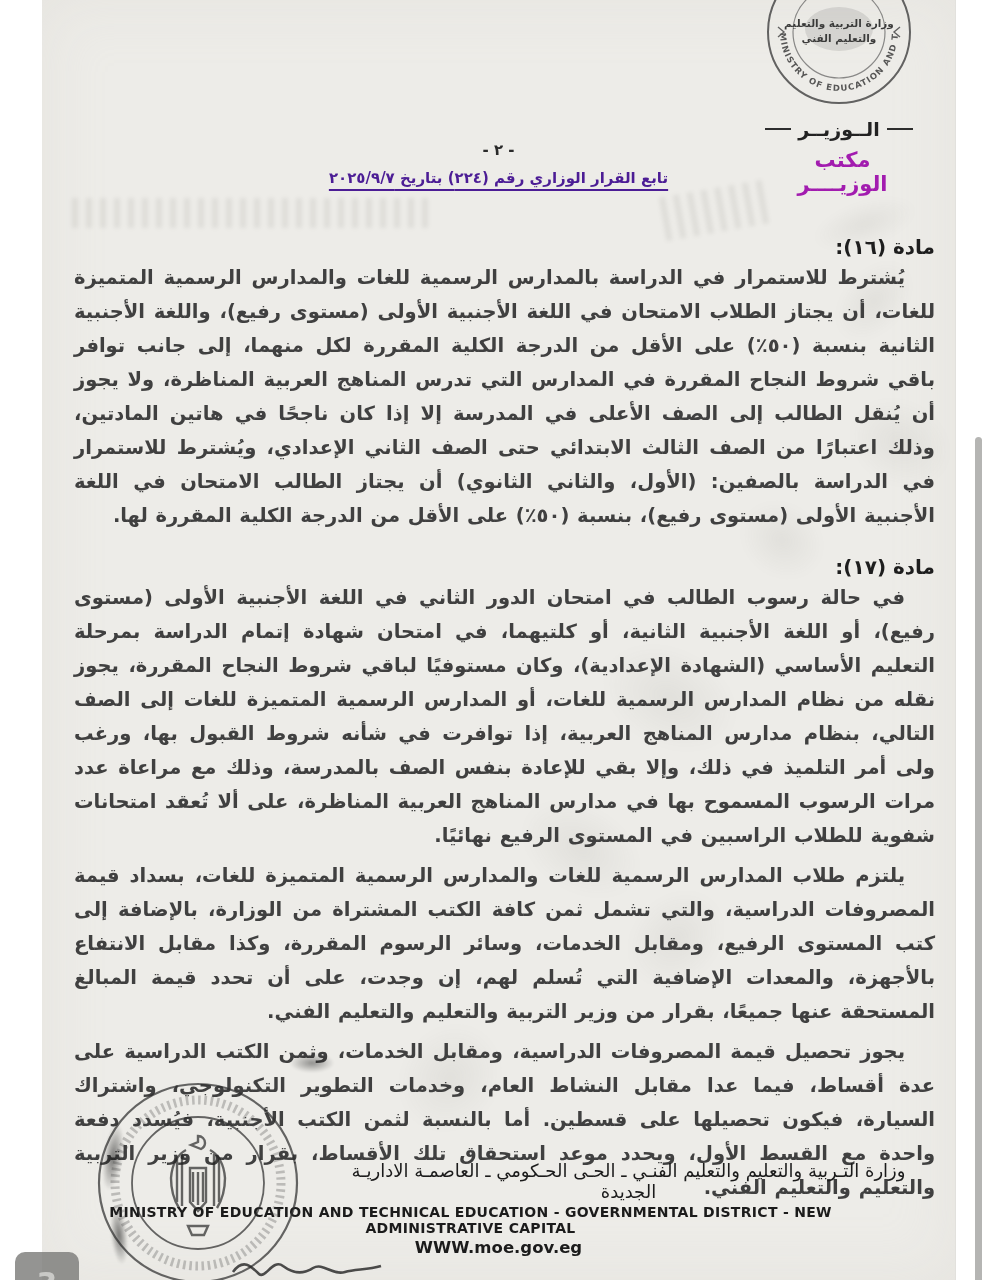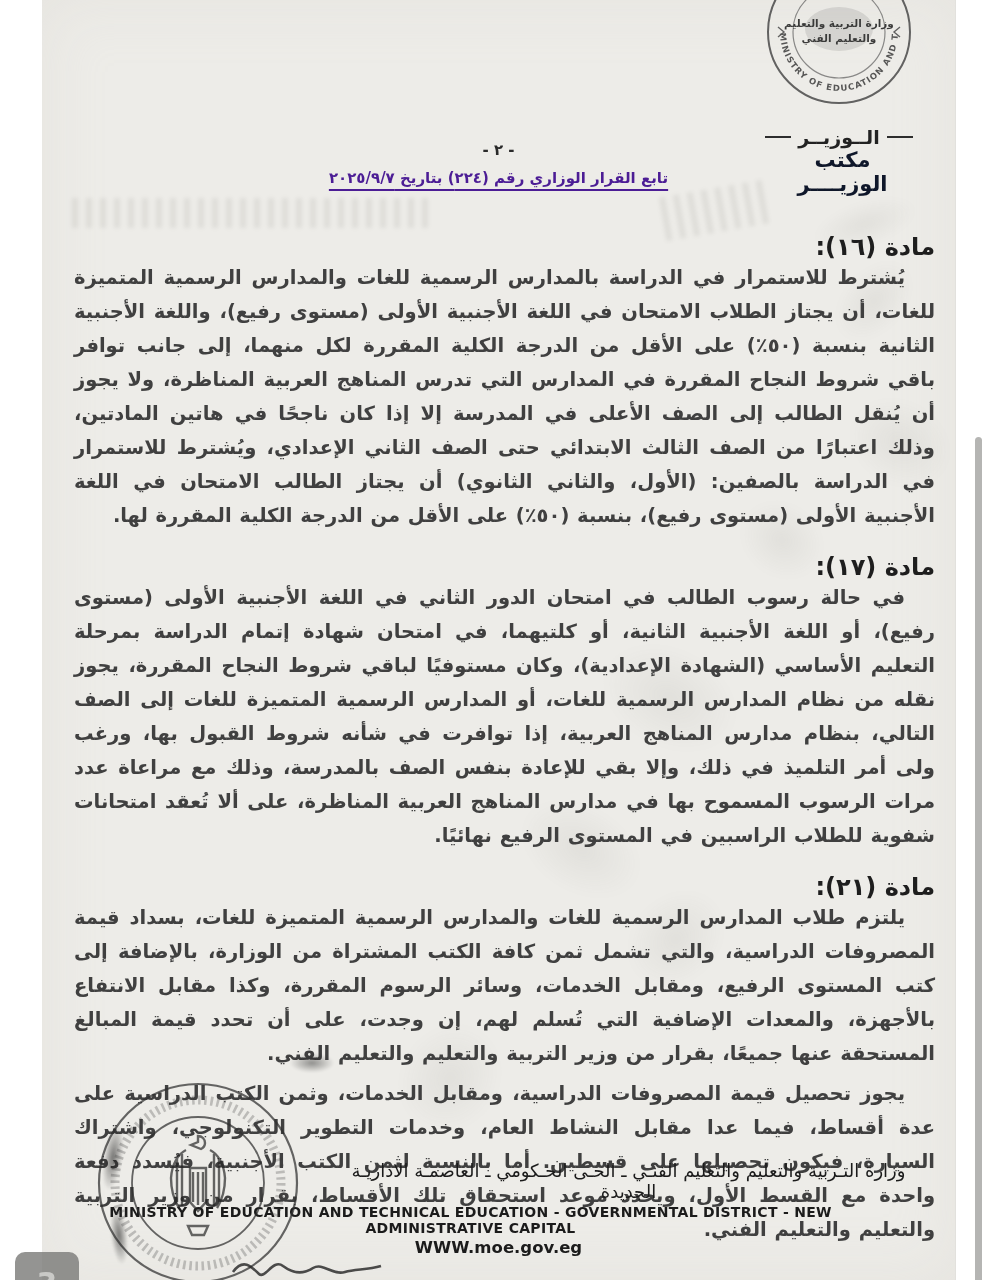--- a/index.html
+++ b/index.html
@@ -3,33 +3,33 @@
 <meta charset="utf-8">
 <style>
   html,body{margin:0;padding:0;width:996px;height:1280px;background:#ffffff;overflow:hidden;
             position:relative;font-family:"DejaVu Sans",sans-serif;}
   
   .doc{position:absolute;left:42px;top:0;width:913px;height:1280px;background:#edece8;
        border-right:1px solid #e2e1dd;box-shadow:inset 0 0 60px rgba(210,208,200,.25);}
   
   .seal-top{position:absolute;left:722px;top:-43px;width:150px;height:150px;opacity:.85;}
   .minister{position:absolute;top:118px;left:723px;width:148px;display:flex;align-items:center;gap:7px;
-            direction:rtl;color:#222;margin-top:8px;}
+            direction:rtl;color:#222;}
   .minister .dash{flex:1;border-top:2.5px solid #2d2d2d;}
   .minister .lbl{font-size:19px;font-weight:bold;white-space:nowrap;}
   .office{position:absolute;top:148px;left:728px;width:145px;text-align:center;font-size:21px;
-          font-weight:bold;color:#0f172a;direction:rtl;}
+          font-weight:bold;color:#a21caf;direction:rtl;}
   .pageno{position:absolute;top:141px;left:0;width:100%;text-align:center;font-size:15px;
           font-weight:bold;color:#2a2a2a;direction:rtl;letter-spacing:2px;}
   .title{position:absolute;top:169px;left:0;width:100%;text-align:center;font-size:15px;font-weight:bold;
          color:#4c1d95;direction:rtl;}
   .title span{text-decoration:underline;text-underline-offset:6px;text-decoration-thickness:1.5px;}
   
   .content{position:absolute;top:233px;right:20px;left:32px;direction:rtl;color:#1e1e1e;}
-  .art-h{font-size:24px;font-weight:bold;line-height:28px;margin:0;}
+  .art-h{font-size:20px;font-weight:bold;line-height:28px;margin:0;}
   .art-h.gap{margin-top:20px;}
   .art-p{font-size:19.5px;font-weight:bold;line-height:34px;margin:0 0 6px;text-align:justify;
          text-align-last:right;text-indent:30px;word-spacing:1px;color:#404040;}
   
   .footer{position:absolute;top:1156px;left:0;width:100%;direction:rtl;color:#1b1b1b;}
   .f-ar{position:absolute;top:4px;left:285px;right:25px;text-align:center;font-size:18px;font-weight:normal;}
   .f-en{position:absolute;top:48px;left:18px;right:74px;text-align:center;font-size:14px;font-weight:bold;
         letter-spacing:.3px;direction:ltr;}
   .f-www{position:absolute;top:82px;left:0;right:0;text-align:center;font-size:16.5px;font-weight:bold;
          direction:ltr;}
@@ -110,21 +110,20 @@
   <div class="pageno">- ٢ -</div>
   <div class="title">
     <span>تابع القرار الوزاري رقم (٢٢٤) بتاريخ ٢٠٢٥/٩/٧</span>
   </div>
 
   <div class="content">
     <p class="art-h">مادة (١٦):</p>
     <p class="art-p">يُشترط للاستمرار في الدراسة بالمدارس الرسمية للغات والمدارس الرسمية المتميزة للغات، أن يجتاز الطلاب الامتحان في اللغة الأجنبية الأولى (مستوى رفيع)، واللغة الأجنبية الثانية بنسبة (٥٠٪) على الأقل من الدرجة الكلية المقررة لكل منهما، إلى جانب توافر باقي شروط النجاح المقررة في المدارس التي تدرس المناهج العربية المناظرة، ولا يجوز أن يُنقل الطالب إلى الصف الأعلى في المدرسة إلا إذا كان ناجحًا في هاتين المادتين، وذلك اعتبارًا من الصف الثالث الابتدائي حتى الصف الثاني الإعدادي، ويُشترط للاستمرار في الدراسة بالصفين: (الأول، والثاني الثانوي) أن يجتاز الطالب الامتحان في اللغة الأجنبية الأولى (مستوى رفيع)، بنسبة (٥٠٪) على الأقل من الدرجة الكلية المقررة لها.</p>
     <p class="art-h gap">مادة (١٧):</p>
     <p class="art-p">في حالة رسوب الطالب في امتحان الدور الثاني في اللغة الأجنبية الأولى (مستوى رفيع)، أو اللغة الأجنبية الثانية، أو كلتيهما، في امتحان شهادة إتمام الدراسة بمرحلة التعليم الأساسي (الشهادة الإعدادية)، وكان مستوفيًا لباقي شروط النجاح المقررة، يجوز نقله من نظام المدارس الرسمية للغات، أو المدارس الرسمية المتميزة للغات إلى الصف التالي، بنظام مدارس المناهج العربية، إذا توافرت في شأنه شروط القبول بها، ورغب ولى أمر التلميذ في ذلك، وإلا بقي للإعادة بنفس الصف بالمدرسة، وذلك مع مراعاة عدد مرات الرسوب المسموح بها في مدارس المناهج العربية المناظرة، على ألا تُعقد امتحانات شفوية للطلاب الراسبين في المستوى الرفيع نهائيًا.</p>
-    <p class="art-h gap">مادة (٢١):</p>
     <p class="art-p">يلتزم طلاب المدارس الرسمية للغات والمدارس الرسمية المتميزة للغات، بسداد قيمة المصروفات الدراسية، والتي تشمل ثمن كافة الكتب المشتراة من الوزارة، بالإضافة إلى كتب المستوى الرفيع، ومقابل الخدمات، وسائر الرسوم المقررة، وكذا مقابل الانتفاع بالأجهزة، والمعدات الإضافية التي تُسلم لهم، إن وجدت، على أن تحدد قيمة المبالغ المستحقة عنها جميعًا، بقرار من وزير التربية والتعليم والتعليم الفني.</p>
     <p class="art-p">يجوز تحصيل قيمة المصروفات الدراسية، ومقابل الخدمات، وثمن الكتب الدراسية على عدة أقساط، فيما عدا مقابل النشاط العام، وخدمات التطوير التكنولوجي، واشتراك السيارة، فيكون تحصيلها على قسطين. أما بالنسبة لثمن الكتب الأجنبية، فيُسدد دفعة واحدة مع القسط الأول، ويحدد موعد استحقاق تلك الأقساط، بقرار من وزير التربية والتعليم والتعليم الفني.</p>
   </div>
 
   <svg class="stamp" viewBox="0 0 210 210">
     <circle cx="105" cy="105" r="99" fill="none" stroke="#2f2f2f" stroke-width="2.2" opacity=".85"></circle>
     <circle cx="105" cy="105" r="66" fill="none" stroke="#2f2f2f" stroke-width="1.8" opacity=".85"></circle>
     <circle cx="105" cy="105" r="83" fill="none" stroke="#3a3a3a" stroke-width="9" stroke-dasharray="2.6 3.6" opacity=".32"></circle>
     <g stroke="#242424" fill="none" stroke-width="2.4" opacity=".8">
       <path d="M105,58 c4,0 7,3 7,7 c0,3 -2,5 -4,6 l-10,-4 l7,-3 z"></path>

